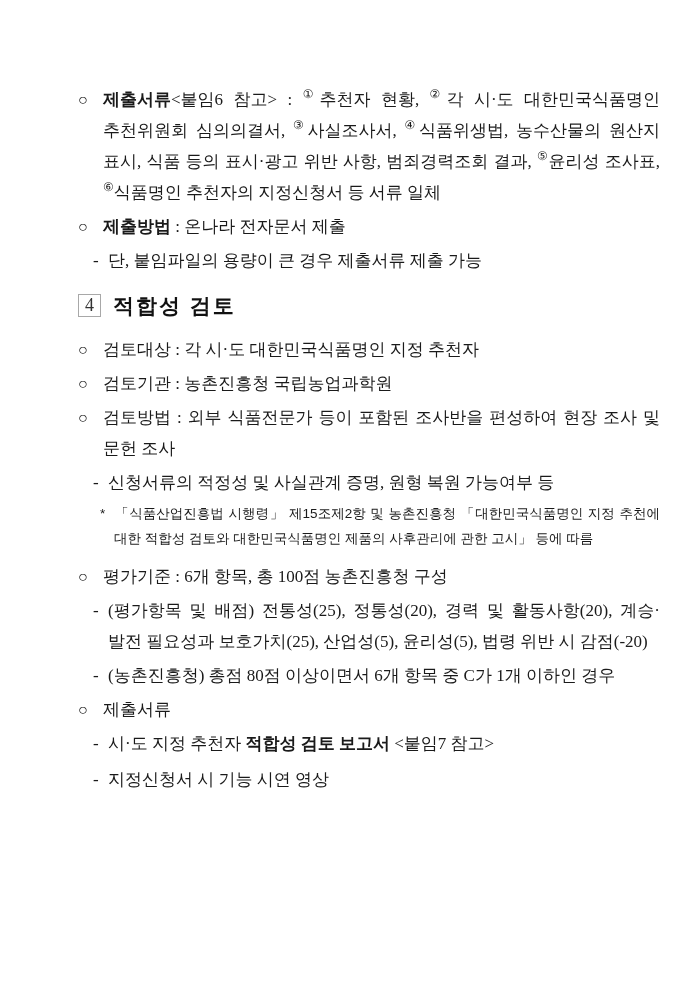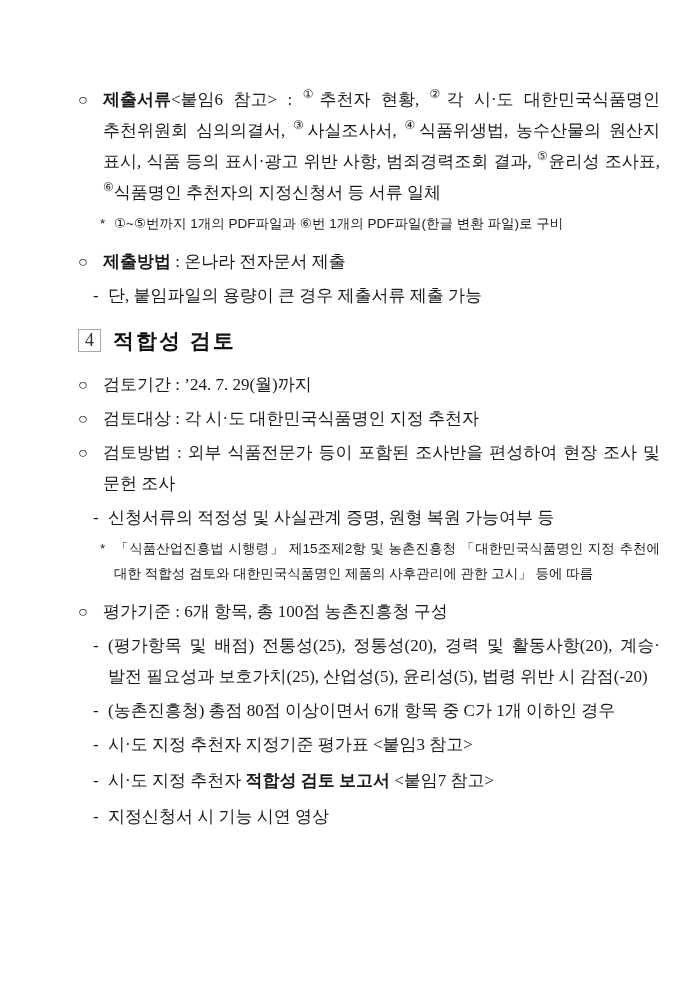--- a/index.html
+++ b/index.html
@@ -50,43 +50,40 @@
 </style>
 </head>
 <body>
 
 <div class="page">
 
   <p class="li">
     <span class="blt">○</span><span class="b">제출서류</span><span>&lt;붙임6 참고&gt; : </span><span class="sup">①</span><span>추천자 현황, </span><span class="sup">②</span><span>각 시·도 대한민국식품명인 추천위원회 심의의결서, </span><span class="sup">③</span><span>사실조사서, </span><span class="sup">④</span><span>식품위생법, 농수산물의 원산지 표시, 식품 등의 표시·광고 위반 사항, 범죄경력조회 결과, </span><span class="sup">⑤</span><span>윤리성 조사표, </span><span class="sup">⑥</span><span>식품명인 추천자의 지정신청서 등 서류 일체</span>
   </p>
 
-  <p class="note">
-    <span class="star">*</span><span>①~⑤번까지 1개의 PDF파일과 ⑥번 1개의 PDF파일(한글 변환 파일)로 구비</span>
-  </p>
 
   <p class="li">
     <span class="blt">○</span><span class="b">제출방법</span><span> : 온나라 전자문서 제출</span>
   </p>
   <p class="sub">
     <span class="dash">-</span><span>단, 붙임파일의 용량이 큰 경우 제출서류 제출 가능</span>
   </p>
 
   <div class="h4">
     <span class="h4num">4</span><span class="h4title">적합성 검토</span>
   </div>
 
-  <p class="li">
-    <span class="blt">○</span><span>검토기간 : ’24. 7. 29(월)까지</span>
-  </p>
 
   <p class="li">
     <span class="blt">○</span><span>검토대상 : 각 시·도 대한민국식품명인 지정 추천자</span>
   </p>
 
+  <p class="li">
+    <span class="blt">○</span><span>검토기관 : 농촌진흥청 국립농업과학원</span>
+  </p>
 
   <p class="li">
     <span class="blt">○</span><span>검토방법 : 외부 식품전문가 등이 포함된 조사반을 편성하여 현장 조사 및 문헌 조사</span>
   </p>
   <p class="sub">
     <span class="dash">-</span><span>신청서류의 적정성 및 사실관계 증명, 원형 복원 가능여부 등</span>
   </p>
   <p class="note">
     <span class="star">*</span><span>「식품산업진흥법 시행령」 제15조제2항 및 농촌진흥청 「대한민국식품명인 지정 추천에 대한 적합성 검토와 대한민국식품명인 제품의 사후관리에 관한 고시」 등에 따름</span>
   </p>
@@ -94,22 +91,22 @@
   <p class="li">
     <span class="blt">○</span><span>평가기준 : 6개 항목, 총 100점 농촌진흥청 구성</span>
   </p>
   <p class="sub">
     <span class="dash">-</span><span>(평가항목 및 배점) 전통성(25), 정통성(20), 경력 및 활동사항(20), 계승·발전 필요성과 보호가치(25), 산업성(5), 윤리성(5), 법령 위반 시 감점(-20)</span>
   </p>
   <p class="sub">
     <span class="dash">-</span><span>(농촌진흥청) 총점 80점 이상이면서 6개 항목 중 C가 1개 이하인 경우</span>
   </p>
 
-  <p class="sub sp">
-    <span class="dash">-</span><span>시·도 지정 추천자 지정기준 평가표 &lt;붙임3 참고&gt;</span>
+  <p class="li">
+    <span class="blt">○</span><span>제출서류</span>
   </p>
   <p class="sub sp">
     <span class="dash">-</span><span>시·도 지정 추천자 </span><span class="b">적합성 검토 보고서</span><span> &lt;붙임7 참고&gt;</span>
   </p>
   <p class="sub sp">
     <span class="dash">-</span><span>지정신청서 시 기능 시연 영상</span>
   </p>
 
 </div>
 

